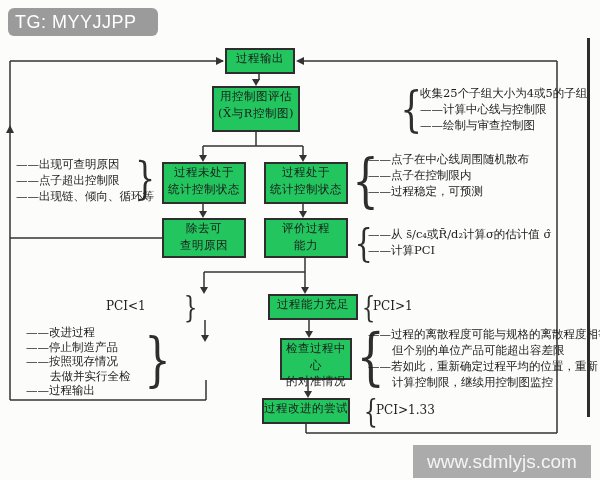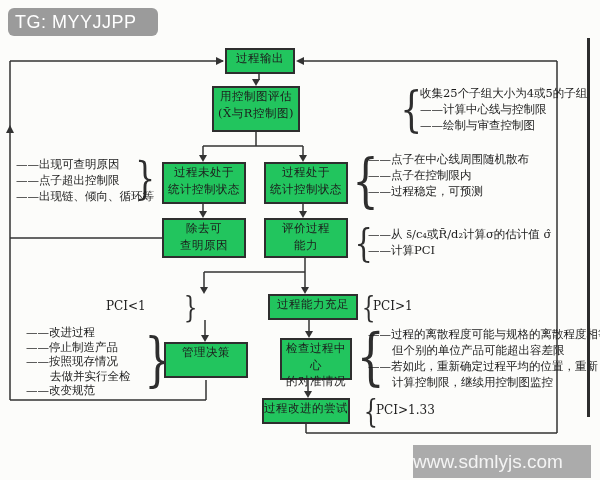--- a/index.html
+++ b/index.html
@@ -3,21 +3,21 @@
 <meta charset="utf-8">
 <style>
   html,body{margin:0;padding:0;}
   .scene{position:relative;width:600px;height:480px;background:#fcfcfa;overflow:hidden;
          font-family:"DejaVu Serif","Liberation Serif",serif;color:#1c1c1c;}
   .badge{position:absolute;left:8px;top:8px;width:150px;height:28px;background:#9b9b9b;
          color:#fff;font-family:"Liberation Sans","DejaVu Sans",sans-serif;font-size:18px;
          line-height:28px;padding-left:7px;box-sizing:border-box;letter-spacing:.5px;border-radius:6px;}
   .watermark{position:absolute;left:413px;top:445px;width:178px;height:33px;background:#ababab;
          color:#f4f4f4;font-family:"Liberation Sans","DejaVu Sans",sans-serif;font-size:19px;
-         line-height:33px;text-align:left;}
+         line-height:33px;text-align:center;}
   .connectors{position:absolute;left:0;top:0;}
   .box{position:absolute;border:2px solid #2e2e2e;background:#22c55e;display:flex;
        flex-direction:column;align-items:center;justify-content:flex-start;text-align:center;
        font-size:11.5px;line-height:1.45;box-sizing:border-box;letter-spacing:.5px;}
   .note{position:absolute;font-size:11.5px;line-height:16px;white-space:nowrap;}
   .note .cont{padding-left:24px;}
   .note.tight{line-height:14.5px;}
   .pci{position:absolute;font-size:12px;white-space:nowrap;}
   .brace{position:absolute;color:#2e2e2e;font-family:"DejaVu Serif",serif;transform:scaleX(.72);
          transform-origin:center;font-weight:400;}
@@ -78,23 +78,20 @@
     <span>除去可</span>
     <span>查明原因</span>
   </div>
   <div class="box" style="left:264px;top:218px;width:84px;height:40px">
     <span>评价过程</span>
     <span>能力</span>
   </div>
   <div class="box" style="left:268px;top:294px;width:90px;height:26px">
     <span>过程能力充足</span>
   </div>
-  <div class="box" style="left:164px;top:342px;width:84px;height:36px">
-    <span>管理决策</span>
-  </div>
   <div class="box" style="left:280px;top:338px;width:72px;height:42px">
     <span>检查过程中心</span>
     <span>的对准情况</span>
   </div>
   <div class="box" style="left:262px;top:398px;width:88px;height:26px">
     <span>过程改进的尝试</span>
   </div>
 
   <div class="brace" style="left:396px;top:82px;font-size:48px;line-height:54px;">{</div>
   <div class="brace" style="left:131px;top:154px;font-size:44px;line-height:50px;">}</div>
@@ -127,21 +124,21 @@
   <div class="note" style="left:368px;top:226px;">
     <div>——从 s̄/c₄或R̄/d₂计算σ的估计值 σ̂</div>
     <div>——计算PCI</div>
   </div>
 
   <div class="note tight" style="left:26px;top:325px;">
     <div>——改进过程</div>
     <div>——停止制造产品</div>
     <div>——按照现存情况</div>
     <div class="cont">去做并实行全检</div>
-    <div>——改变规范</div>
+    <div>——过程输出</div>
   </div>
 
   <div class="note" style="left:368px;top:326px;">
     <div>——过程的离散程度可能与规格的离散程度相等，</div>
     <div class="cont">但个别的单位产品可能超出容差限</div>
     <div>——若如此，重新确定过程平均的位置，重新</div>
     <div class="cont">计算控制限，继续用控制图监控</div>
   </div>
 
   <div class="pci" style="left:106px;top:299px;">PCI&lt;1</div>

